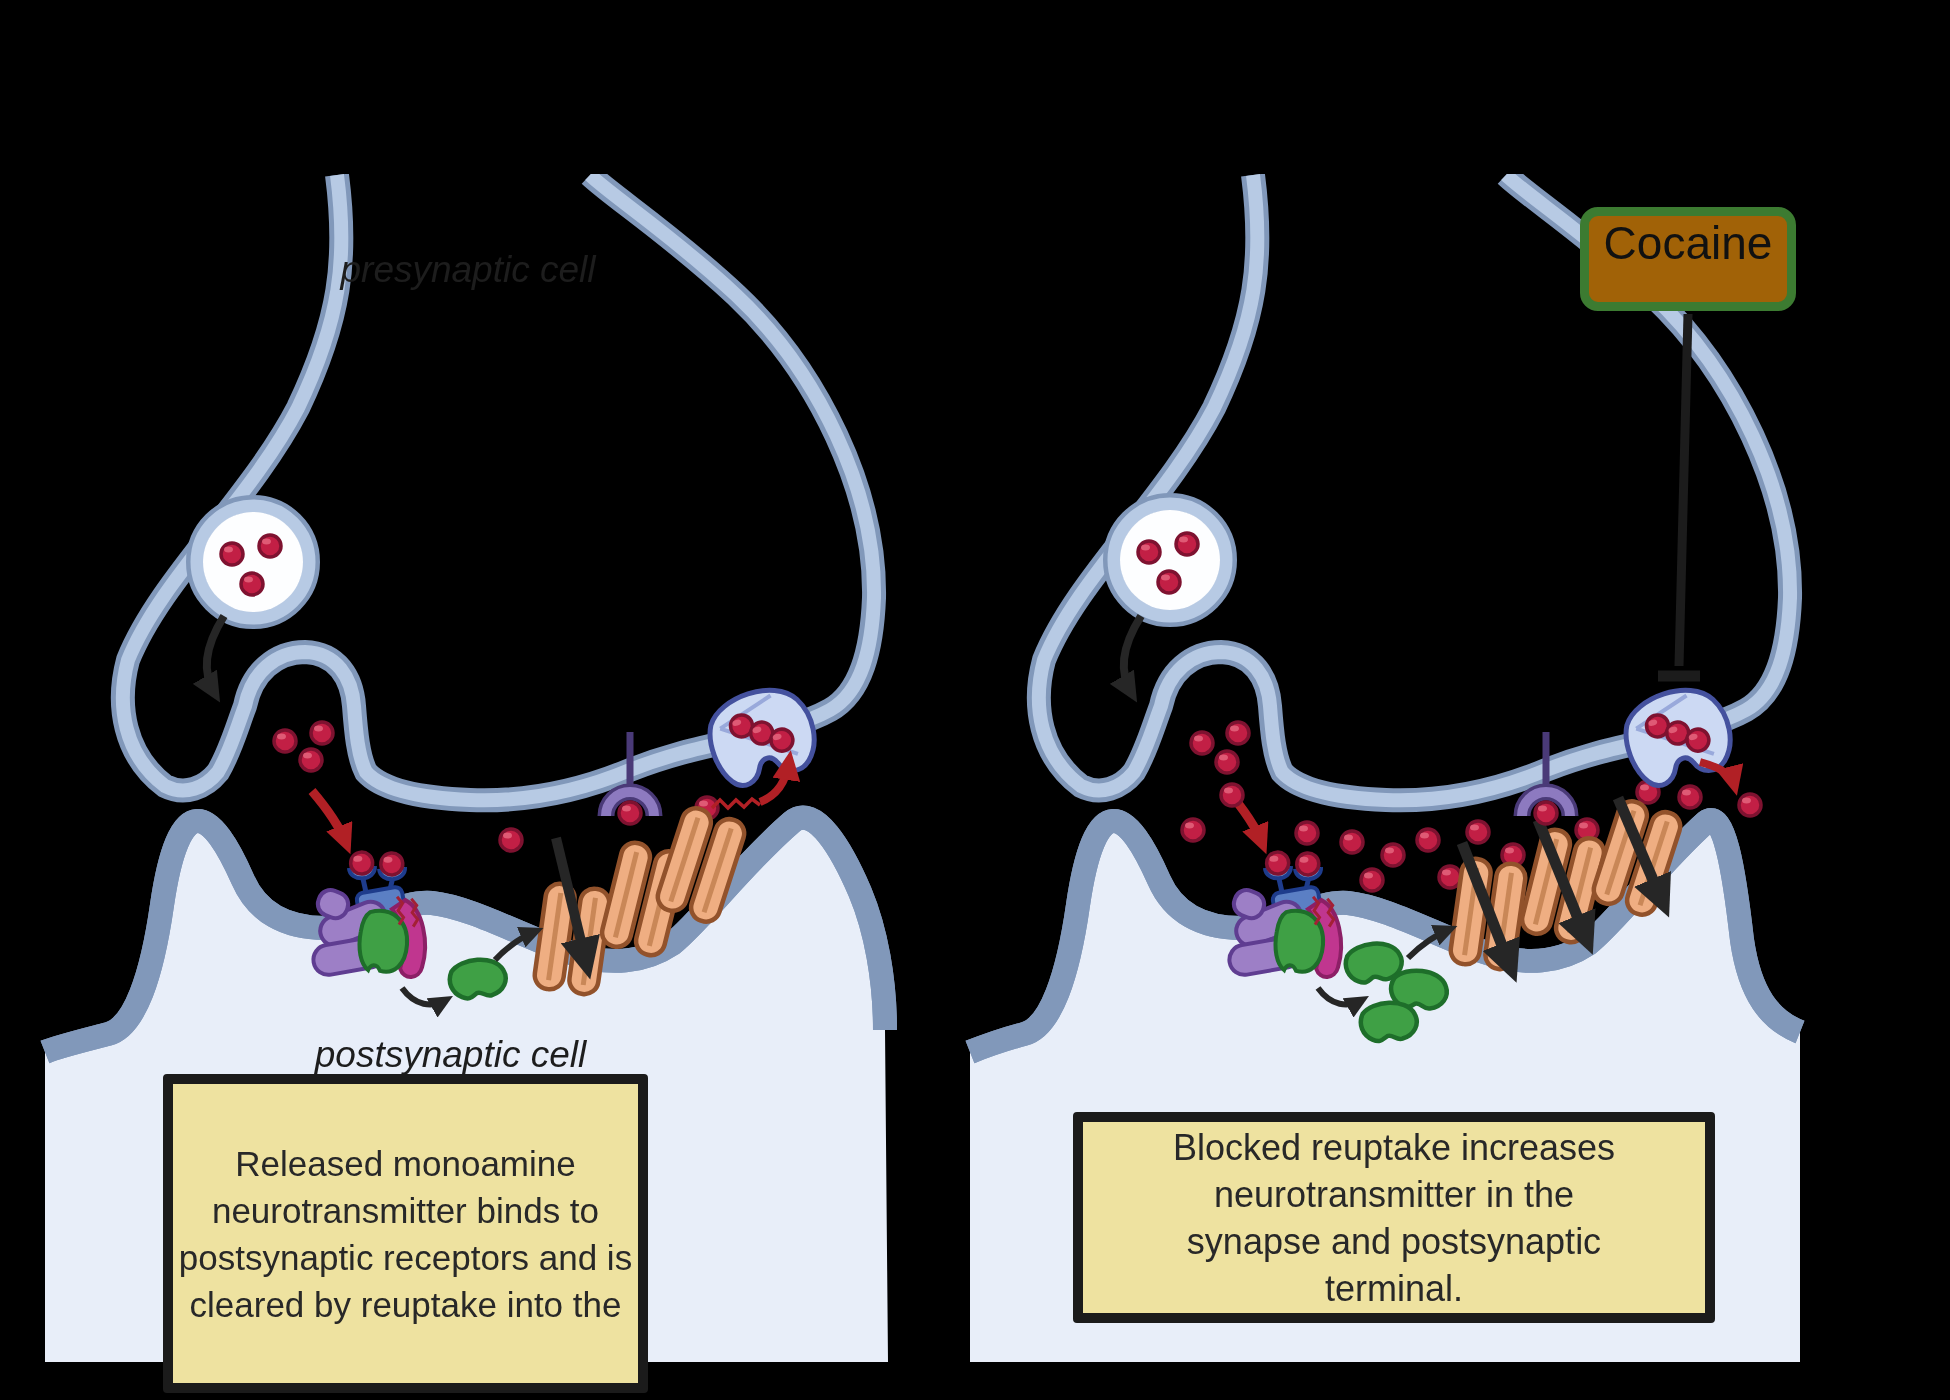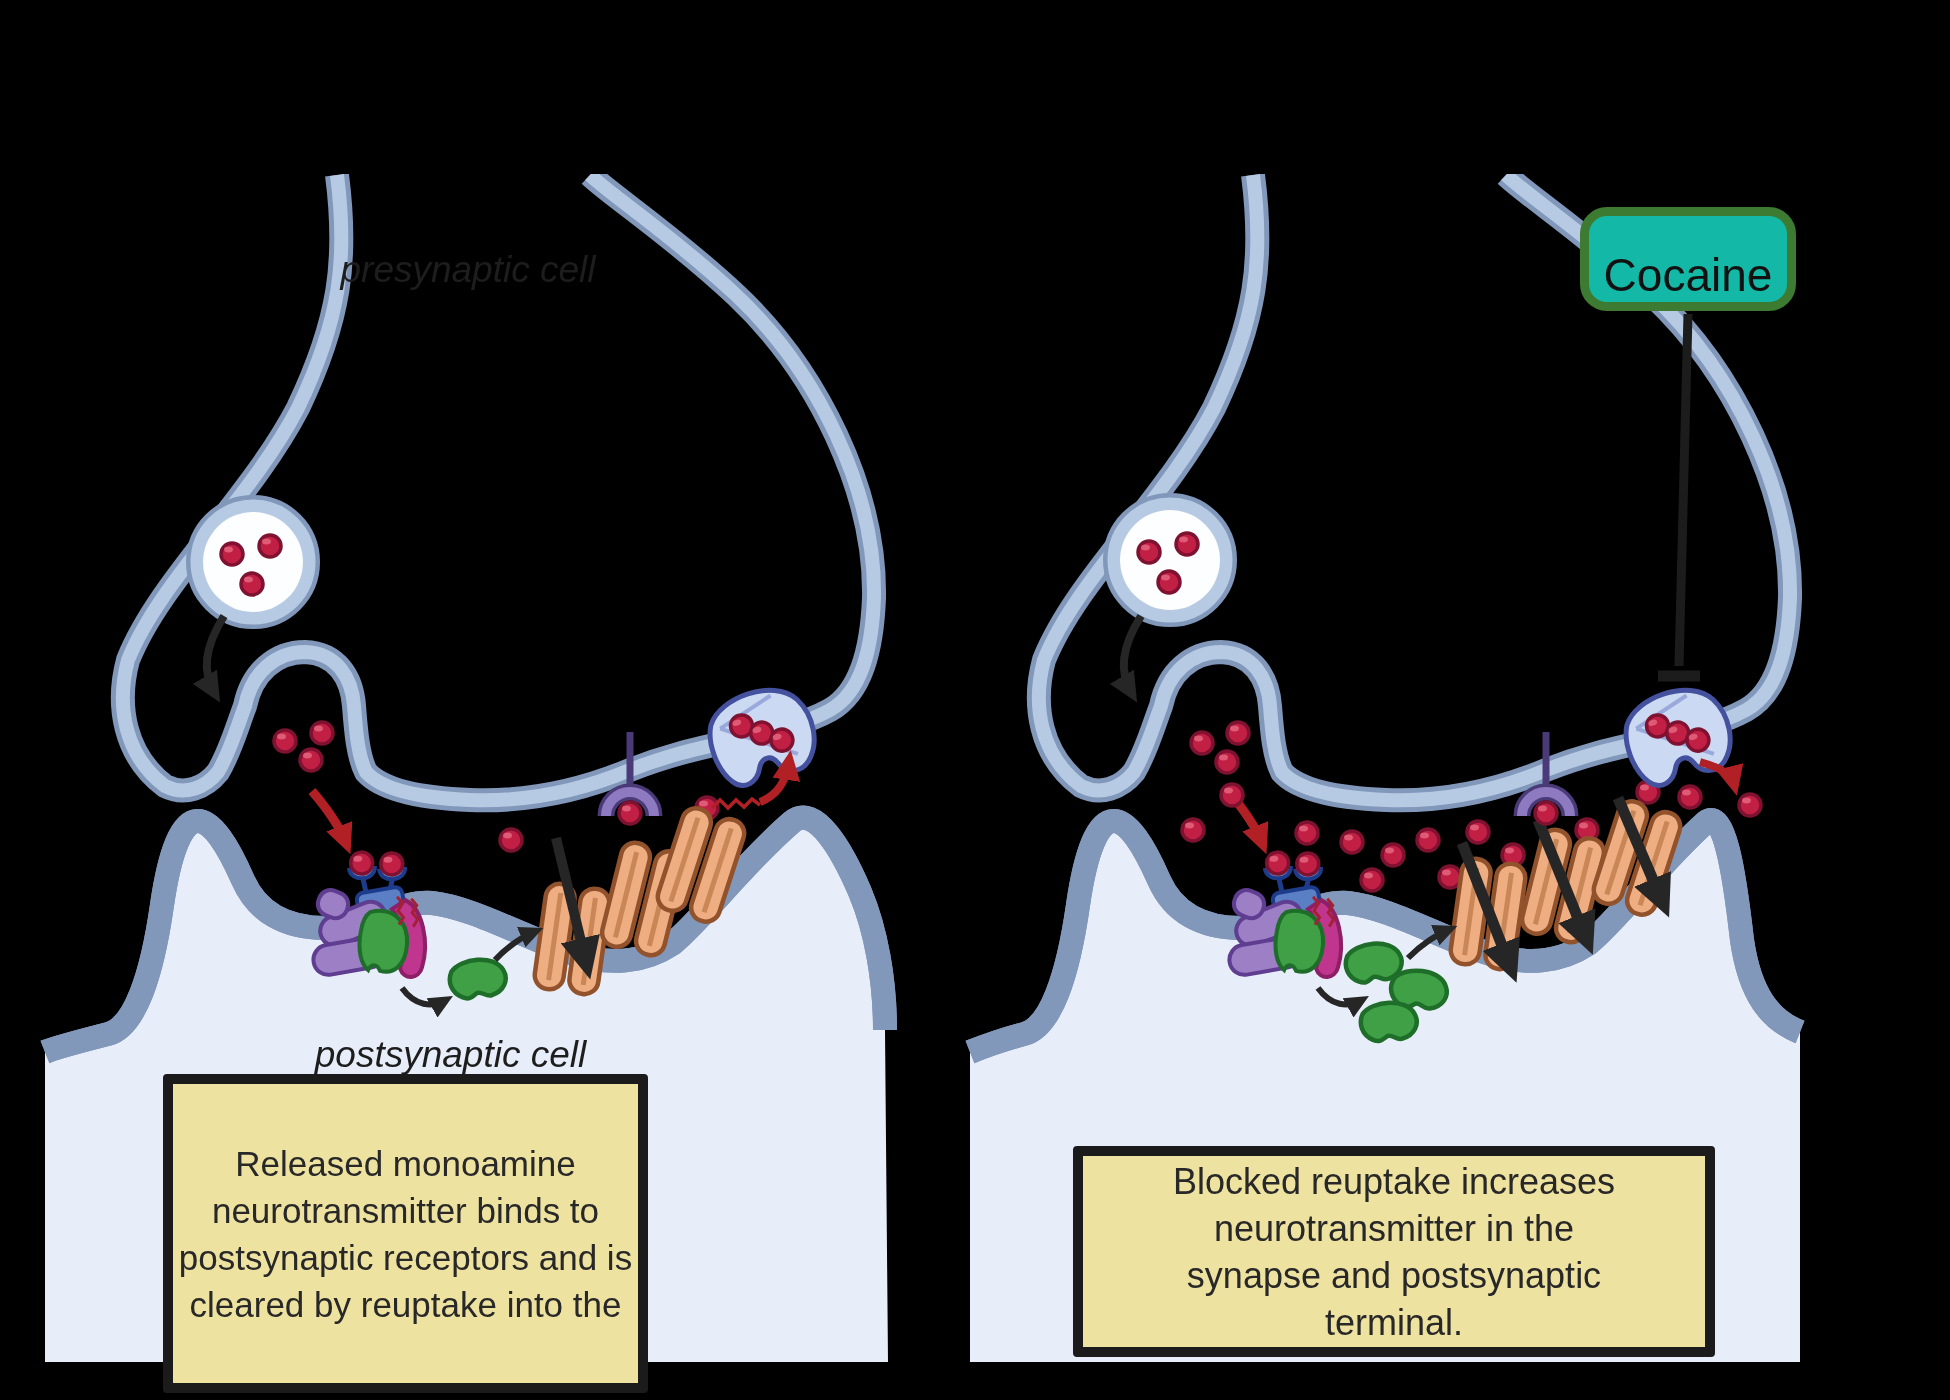--- a/index.html
+++ b/index.html
@@ -6,24 +6,24 @@
   #stage{position:relative;width:1950px;height:1400px;background:#000;overflow:hidden;
          font-family:"Liberation Sans", sans-serif;}
   #art{position:absolute;left:0;top:0;}
   .label{position:absolute;color:#1d1d1d;font-style:italic;font-size:37px;line-height:1.06;
          text-align:center;}
   .caption-box{position:absolute;background:#eee2a0;border:10px solid #1b1b1b;border-radius:4px;
          display:flex;flex-direction:column;justify-content:center;align-items:center;
          color:#282828;text-align:center;box-sizing:border-box;}
   .caption-box .cap-line{white-space:nowrap;}
   #caption-left{left:163px;top:1074px;width:485px;height:319px;font-size:35px;line-height:47px;}
-  #caption-right{left:1073px;top:1146px;width:642px;height:211px;font-size:36px;line-height:47px;}
+  #caption-right{left:1073px;top:1112px;width:642px;height:211px;font-size:36px;line-height:47px;}
   #cocaine-box{position:absolute;left:1580px;top:207px;width:216px;height:104px;box-sizing:border-box;
-         background:#14b8a6;border:9px solid #3c7b31;border-radius:27px;display:flex;
-         align-items:flex-end;justify-content:center;font-size:46px;color:#111;}
+         background:#a16207;border:9px solid #3c7b31;border-radius:18px;display:flex;
+         align-items:flex-start;justify-content:center;font-size:46px;color:#111;}
   #presyn-label{left:336px;top:250px;width:264px;}
   #postsyn-label{left:228px;top:1018px;width:445px;margin-top:17px;}
 </style>
 </head>
 <body>
 
 <div id="stage">
 
 <svg id="art" width="1950" height="1400" viewBox="0 0 1950 1400">
   <defs>

